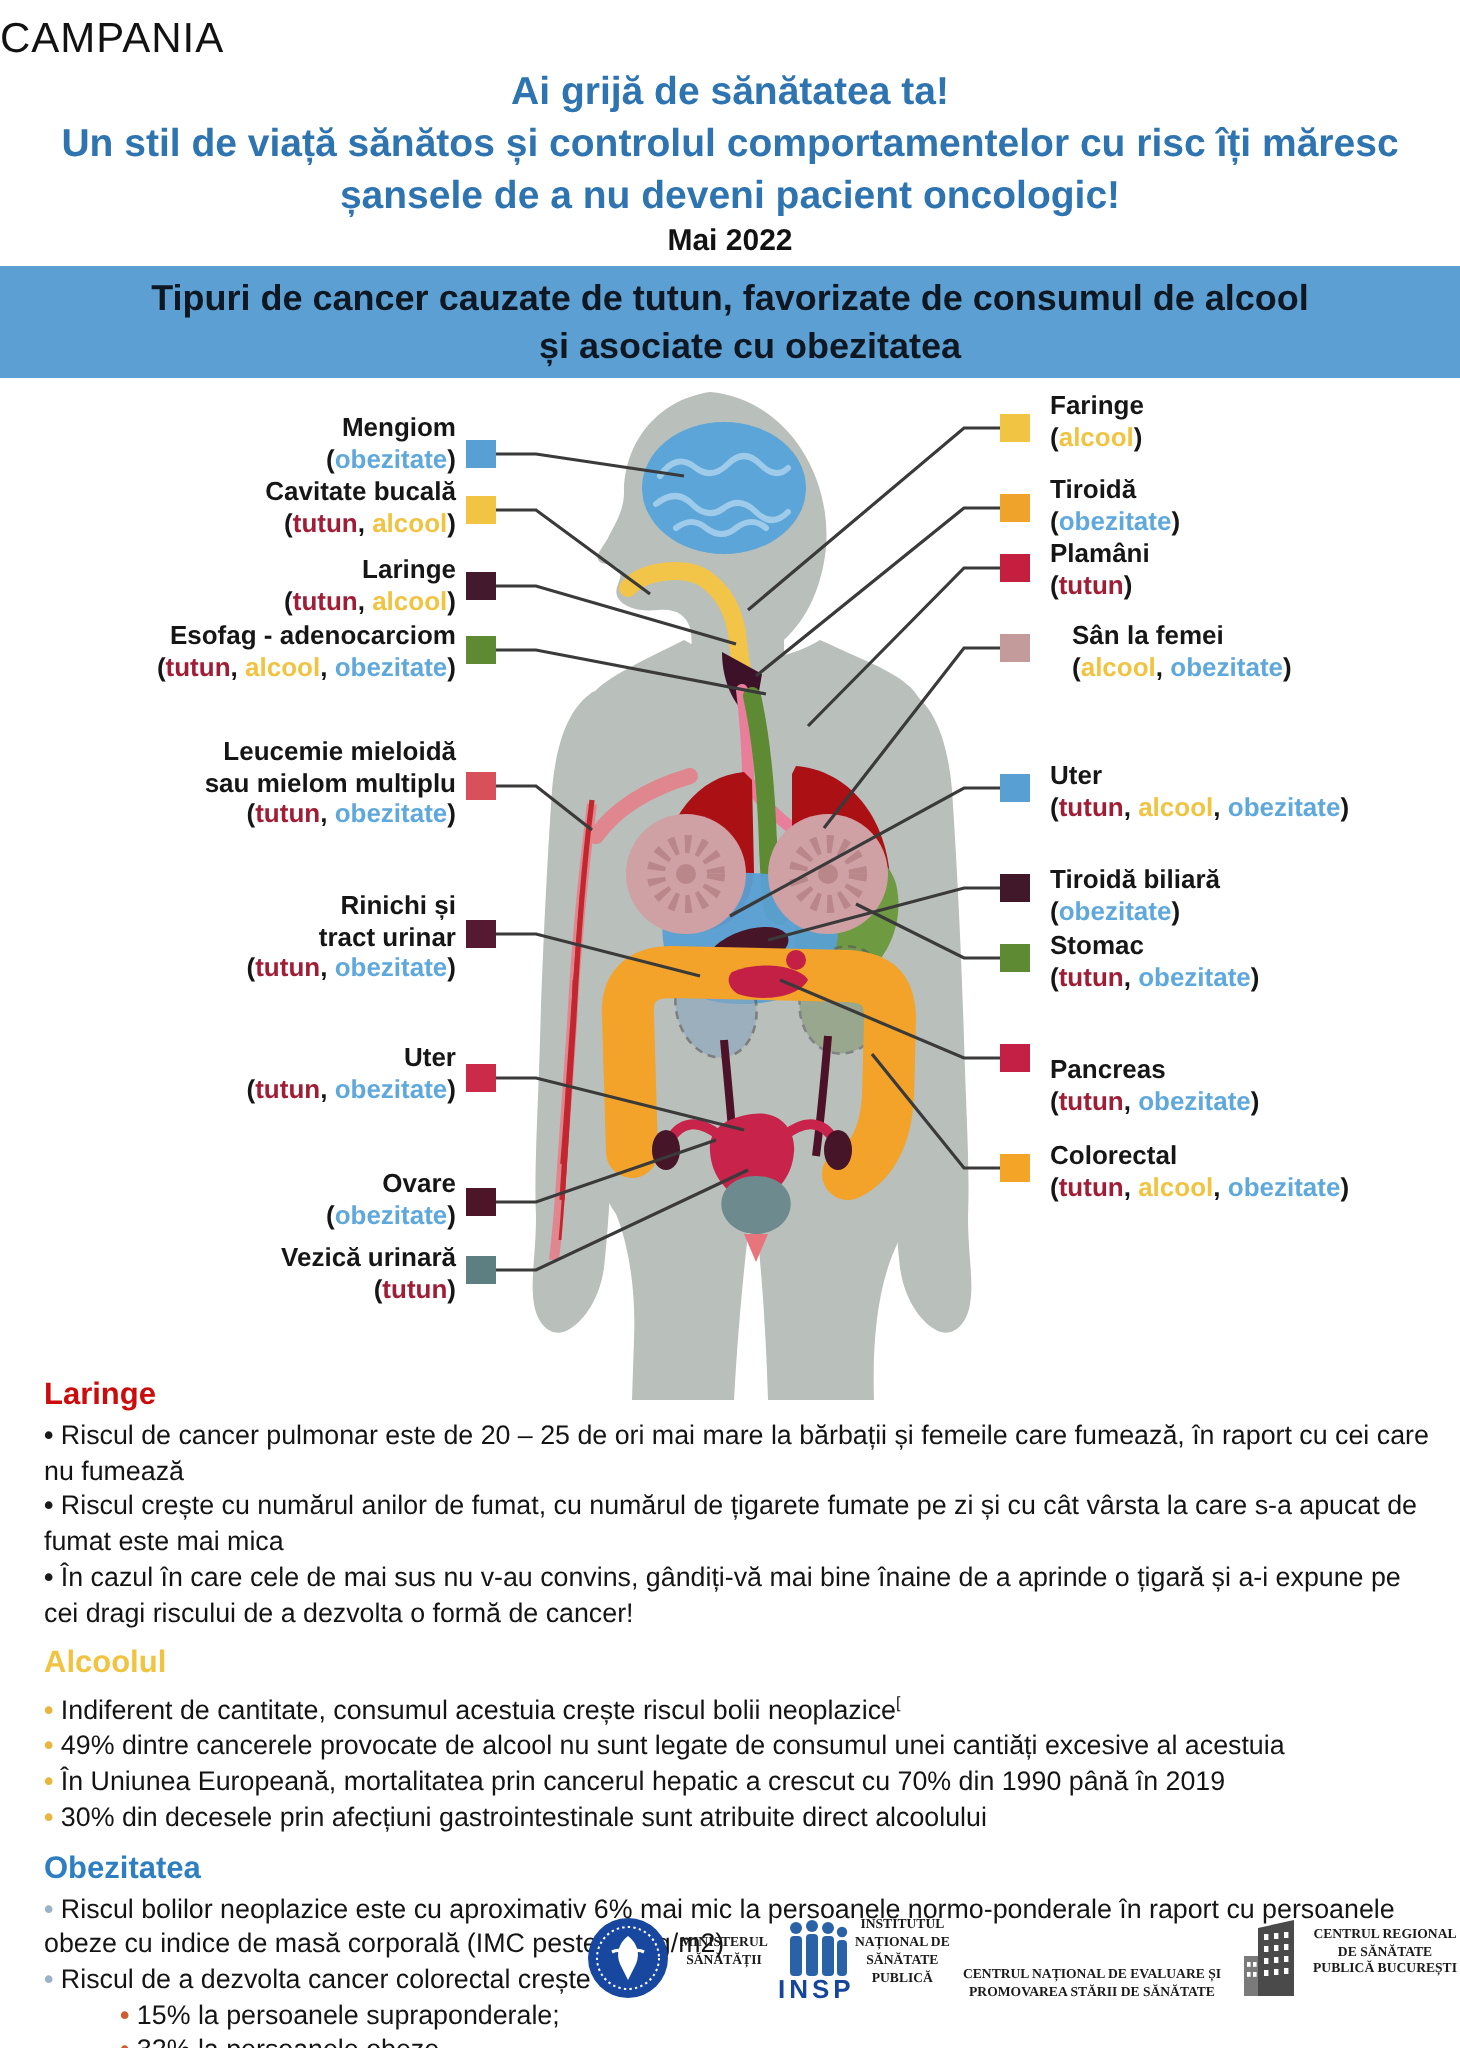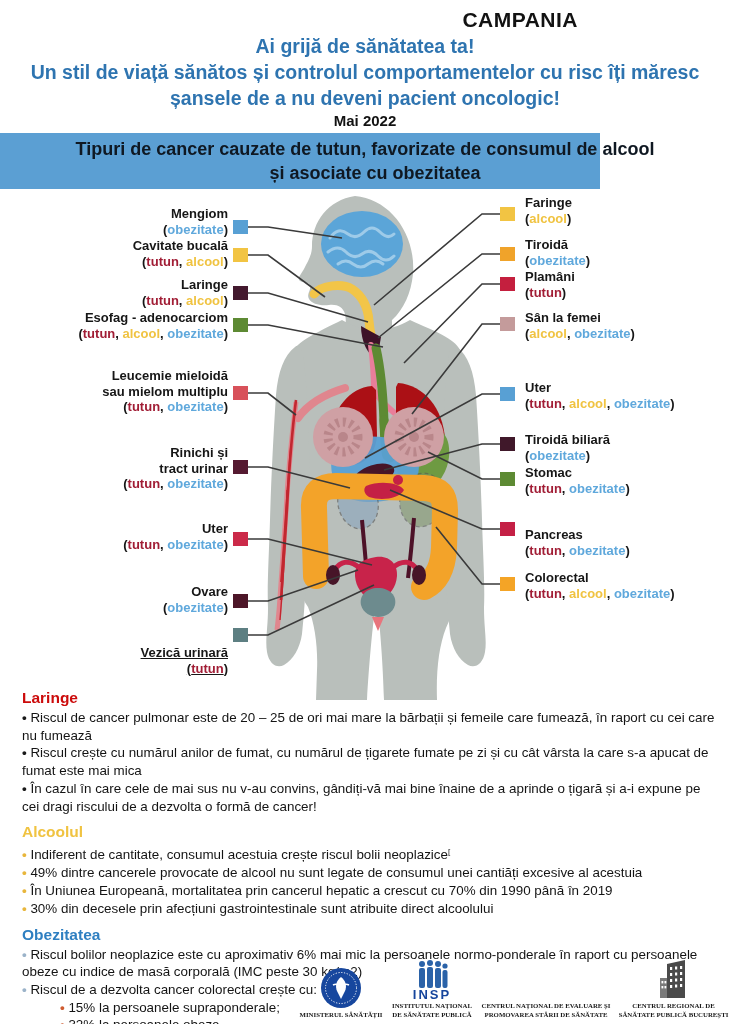--- a/index.html
+++ b/index.html
@@ -1,49 +1,49 @@
 <!DOCTYPE html>
 <html><head>
 <meta charset="utf-8">
 <style>
   html,body{margin:0;padding:0;background:#fff;}
   #page{position:relative;width:730px;height:1024px;background:#ffffff;overflow:hidden;
         font-family:"Liberation Sans",sans-serif;}
   
-  .hdr-title{position:absolute;top:8px;left:0;width:578px;text-align:right;
-             font-size:21px;font-weight:bold;color:#121212;letter-spacing:.5px;}
+  .hdr-title{position:absolute;top:8px;left:0;width:578px;text-align:left;
+             font-size:21px;font-weight:normal;color:#121212;letter-spacing:.5px;}
   .hdr-sub1{position:absolute;top:35px;left:0;width:730px;text-align:center;
             font-size:19.5px;font-weight:bold;color:#2e74b0;}
   .hdr-sub2{position:absolute;top:59px;left:28px;width:674px;text-align:center;
             font-size:19.5px;font-weight:bold;color:#2e74b0;line-height:26px;}
   .hdr-date{position:absolute;top:112px;left:0;width:730px;text-align:center;
             font-size:15px;font-weight:bold;color:#121212;}
   
-  .banner{position:absolute;top:133px;left:0;width:600px;height:56px;}
+  .banner{position:absolute;top:133px;left:0;width:730px;height:56px;}
   .banner-line{width:730px;text-align:center;font-weight:bold;font-size:18px;color:#0f1822;}
   .banner-line.l1{padding-top:6px;}
   .banner-line.l2{padding-top:3px;margin-left:10px;}
   
   #diagram-svg{position:absolute;top:190px;left:0;}
   .dlabel{position:absolute;font-size:13px;font-weight:bold;line-height:15.5px;color:#161616;}
   .dlabel .lname{white-space:pre-line;}
   .dlabel .factors{white-space:nowrap;font-weight:bold;}
   .dlabel.left{text-align:right;}
   .dlabel.right{text-align:left;}
   
   #sections{position:absolute;left:22px;top:689px;width:696px;}
   .sec-h{font-size:15.5px;font-weight:bold;margin:8px 0 2px 0;}
   .sec:first-child .sec-h{margin-top:0;}
   .bullet{font-size:13.4px;line-height:17.7px;color:#141414;}
   .bullet.indent{margin-left:38px;}
   .bullet .mk{font-weight:bold;}
   .bullet sup{font-size:60%;}
   
   #footer{position:absolute;left:293px;top:952px;width:437px;display:flex;align-items:flex-end;}
-  .logo-col{display:flex;flex-direction:column;align-items:center;}
+  .logo-col{display:flex;flex-direction:row;align-items:center;}
   .logo-glyph{height:48px;display:flex;align-items:flex-end;justify-content:center;padding-bottom:2px;}
   .logo-cap{font-family:"Liberation Serif",serif;font-size:6.8px;font-weight:bold;
             text-align:center;line-height:1.3;color:#1a1a1a;}
   .cnepss-word{font-size:20px;font-weight:bold;font-style:italic;color:#ef8424;
       text-shadow:-1px -1px 0 #1c3d7c,1px -1px 0 #1c3d7c,-1px 1px 0 #1c3d7c,1px 1px 0 #1c3d7c,2px 2px 0 #7a4a12;
       letter-spacing:1px;}
   .insp-word{font-size:13px;font-weight:bold;color:#16459c;letter-spacing:2px;line-height:10px;}
 </style>
 </head>
 <body>
@@ -213,37 +213,37 @@
         <div class="factors">(<span style="color:#a11d35">tutun</span>, <span style="color:#5fa8dc">obezitate</span>)</div>
       </div>
       <div class="dlabel left" style="top: 521px; right: 502px;">
         <div class="lname">Uter</div>
         <div class="factors">(<span style="color:#a11d35">tutun</span>, <span style="color:#5fa8dc">obezitate</span>)</div>
       </div>
       <div class="dlabel left" style="top: 584px; right: 502px;">
         <div class="lname">Ovare</div>
         <div class="factors">(<span style="color:#5fa8dc">obezitate</span>)</div>
       </div>
-      <div class="dlabel left" style="top: 645px; right: 502px; text-decoration: underline;">
+      <div class="dlabel left" style="top: 621px; right: 502px;">
         <div class="lname">Vezică urinară</div>
         <div class="factors">(<span style="color:#a11d35">tutun</span>)</div>
       </div>
       <div class="dlabel right" style="top: 195px; left: 525px;">
         <div class="lname">Faringe</div>
         <div class="factors">(<span style="color:#f0c341">alcool</span>)</div>
       </div>
       <div class="dlabel right" style="top: 237px; left: 525px;">
         <div class="lname">Tiroidă</div>
         <div class="factors">(<span style="color:#5fa8dc">obezitate</span>)</div>
       </div>
       <div class="dlabel right" style="top: 269px; left: 525px;">
         <div class="lname">Plamâni</div>
         <div class="factors">(<span style="color:#a11d35">tutun</span>)</div>
       </div>
-      <div class="dlabel right" style="top: 310px; left: 525px;">
+      <div class="dlabel right" style="top: 310px; left: 536px;">
         <div class="lname">Sân la femei</div>
         <div class="factors">(<span style="color:#f0c341">alcool</span>, <span style="color:#5fa8dc">obezitate</span>)</div>
       </div>
       <div class="dlabel right" style="top: 380px; left: 525px;">
         <div class="lname">Uter</div>
         <div class="factors">(<span style="color:#a11d35">tutun</span>, <span style="color:#f0c341">alcool</span>, <span style="color:#5fa8dc">obezitate</span>)</div>
       </div>
       <div class="dlabel right" style="top: 432px; left: 525px;">
         <div class="lname">Tiroidă biliară</div>
         <div class="factors">(<span style="color:#5fa8dc">obezitate</span>)</div>

